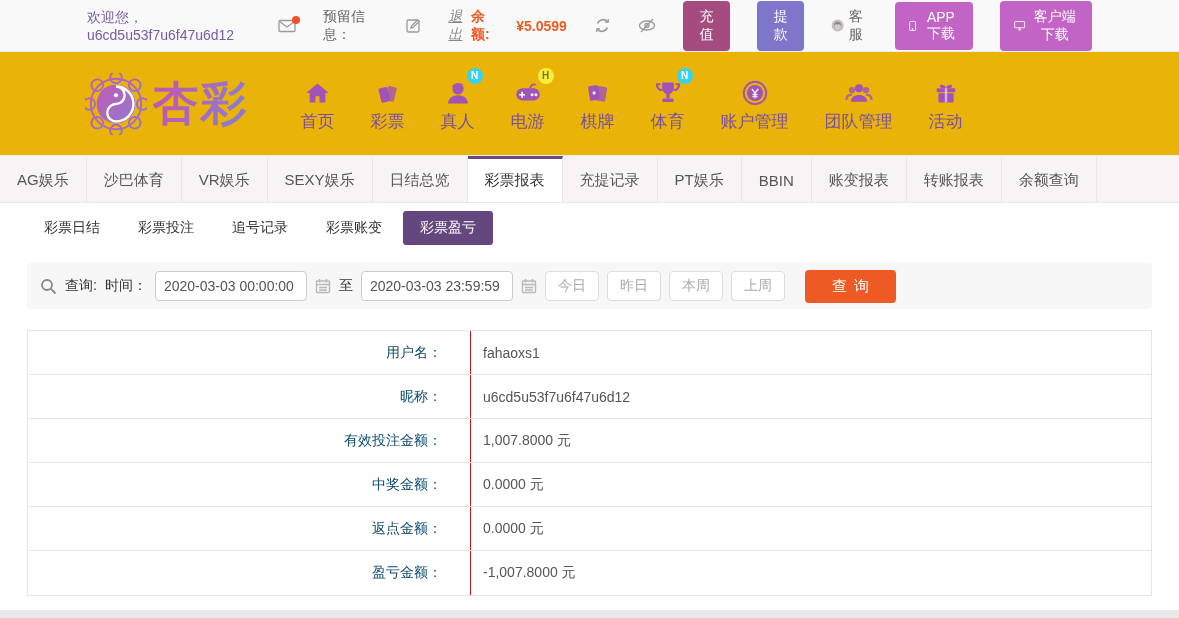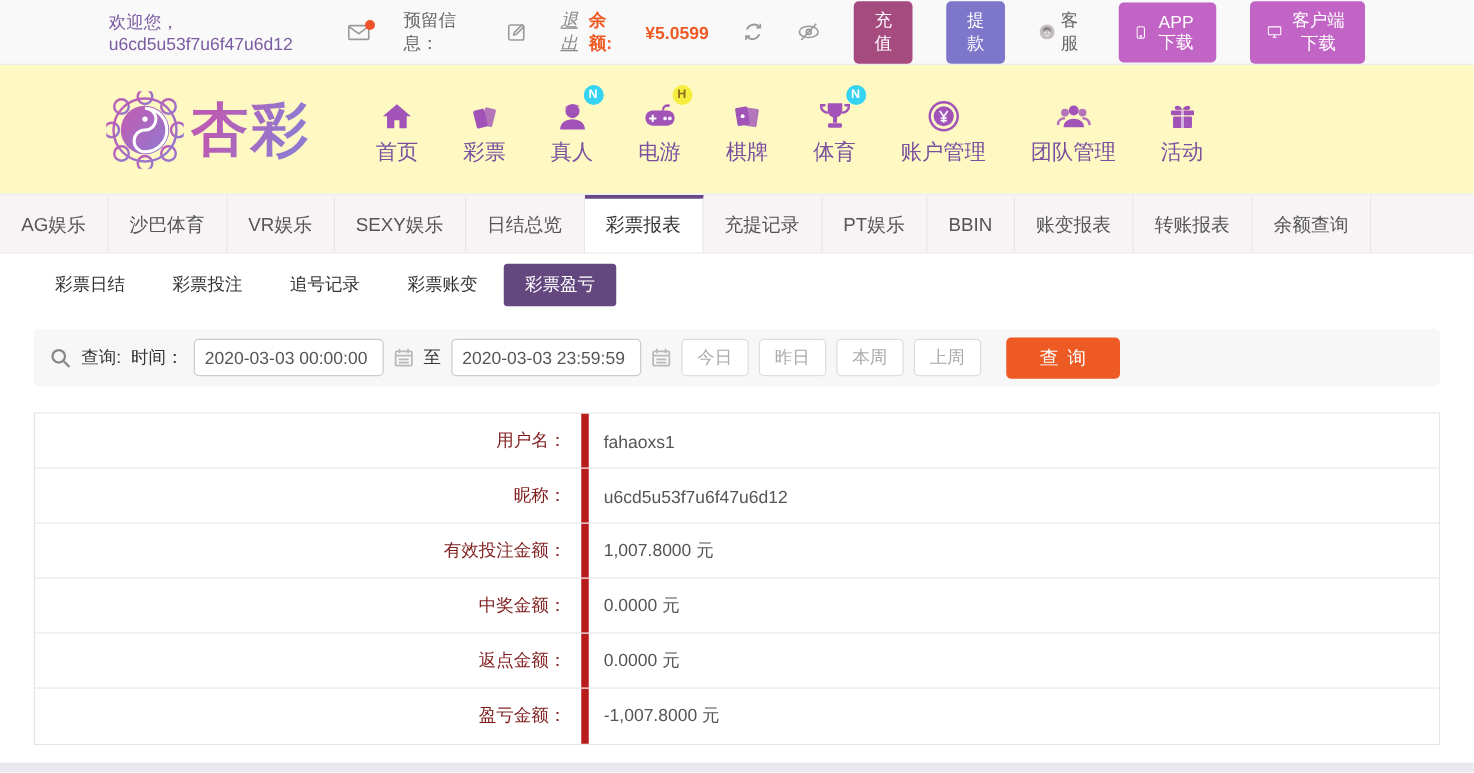--- a/index.html
+++ b/index.html
@@ -22,21 +22,21 @@
   .balance-label, .balance-value { color:#ed5a24; font-weight:bold; }
   .balance-value { margin-left:-4px; }
   .tb-ic { color:#9a9a9a; cursor:pointer; display:inline-flex; }
   .btn { border:none; border-radius:4px; color:#fff; padding:7px 14px; font-size:14px; cursor:pointer;
          font-family:inherit; display:inline-flex; align-items:center; gap:6px; }
   .btn-deposit { background:#a64b80; }
   .btn-withdraw { background:#7d76ca; }
   .btn-download { background:#c263c6; }
   .service { display:inline-flex; align-items:center; gap:4px; color:#666; cursor:pointer; }
   
-  .header { height:103px; background:#fef9c3; display:flex; align-items:center; }
+  .header { height:103px; background:#eab308; display:flex; align-items:center; }
   .header-inner { width:1010px; margin:0 auto; display:flex; align-items:center; }
   .logo { display:flex; align-items:center; gap:6px; margin-right:52px; cursor:pointer; }
   .logo-text {
     font-size:46px; font-weight:bold; letter-spacing:2px;
     background:linear-gradient(105deg,#bb5cb4 20%,#8f7ad0 80%);
     -webkit-background-clip:text; background-clip:text; color:transparent;
   }
   .nav { display:flex; gap:36px; }
   .nav-item { display:flex; flex-direction:column; align-items:center; gap:3px; color:#7a4f9e; font-size:17px; cursor:pointer; }
   .nav-icon { position:relative; color:#a153b8; height:32px; display:flex; align-items:flex-end; }
@@ -61,22 +61,22 @@
                 font-size:14px; color:#555; background:#fff; font-family:inherit; }
   .cal-ic { color:#b9b9b9; display:inline-flex; cursor:pointer; }
   .quick-btn { height:30px; padding:0 12px; background:#fff; border:1px solid #ddd; border-radius:4px;
                color:#aaa; font-size:14px; cursor:pointer; font-family:inherit; }
   .search-btn { height:33px; padding:3px 20px; background:#ed5a24; border:none; border-radius:4px; color:#fff;
                 font-size:15px; cursor:pointer; margin-left:12px; letter-spacing:7px; text-indent:7px; font-family:inherit; }
   
   .report-table { margin:21px 27px 0; border:1px solid #e5e5e5; }
   .trow { display:flex; height:44px; border-bottom:1px solid #e5e5e5; font-size:14px; background:#fff; }
   .trow:last-child { border-bottom:none; }
-  .tlabel { width:443px; display:flex; align-items:center; justify-content:flex-end; padding-right:12px;
-            color:#7f1d1d; border-right:6px solid #b91c1c; }
+  .tlabel { width:443px; display:flex; align-items:center; justify-content:flex-end; padding-right:28px;
+            color:#0c4a6e; border-right:1px solid #b91c1c; }
   .tvalue { flex:1; display:flex; align-items:center; padding-left:12px; color:#555; }
   .bottom-strip { position:absolute; left:0; right:0; bottom:0; height:8px; background:#e9e9ed; }
 </style>
 </head>
 <body>
 
 <div class="topbar">
   <div class="topbar-inner">
     <div class="tb-left">
       <span class="welcome">欢迎您，u6cd5u53f7u6f47u6d12</span>

